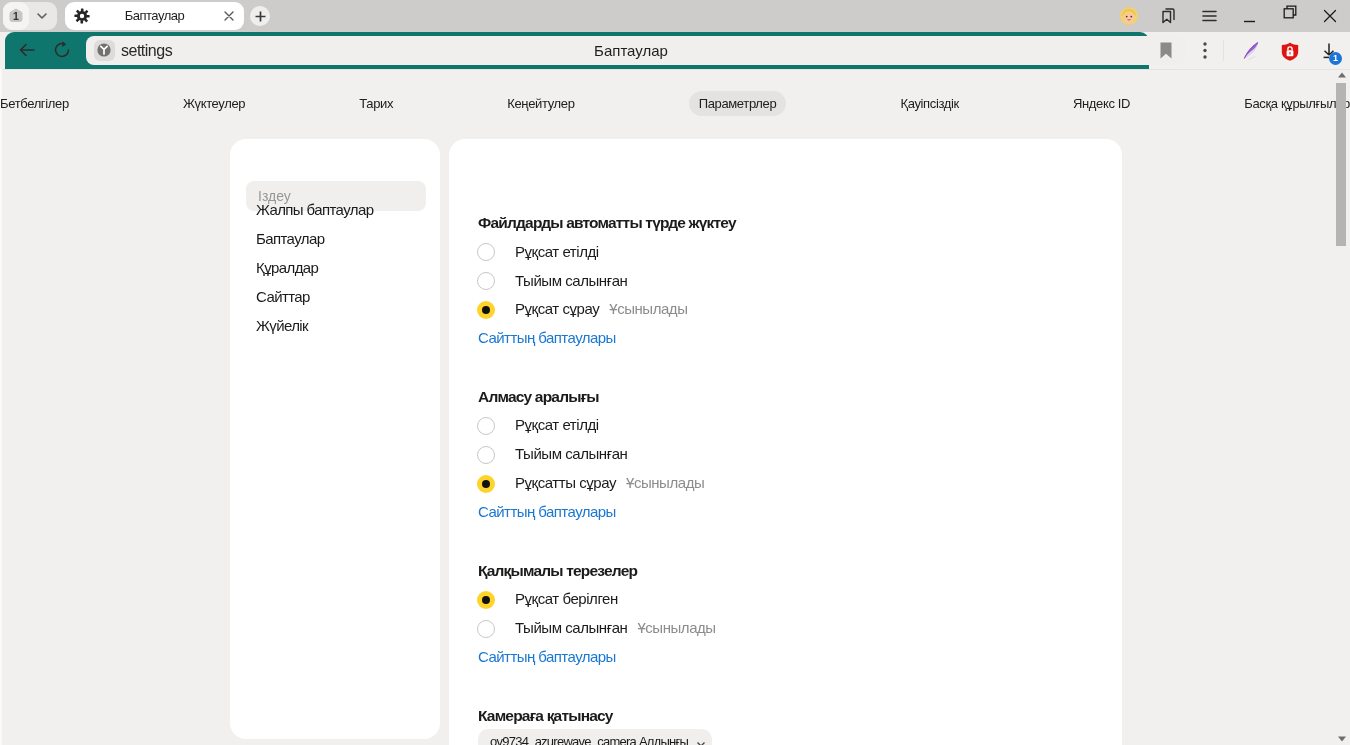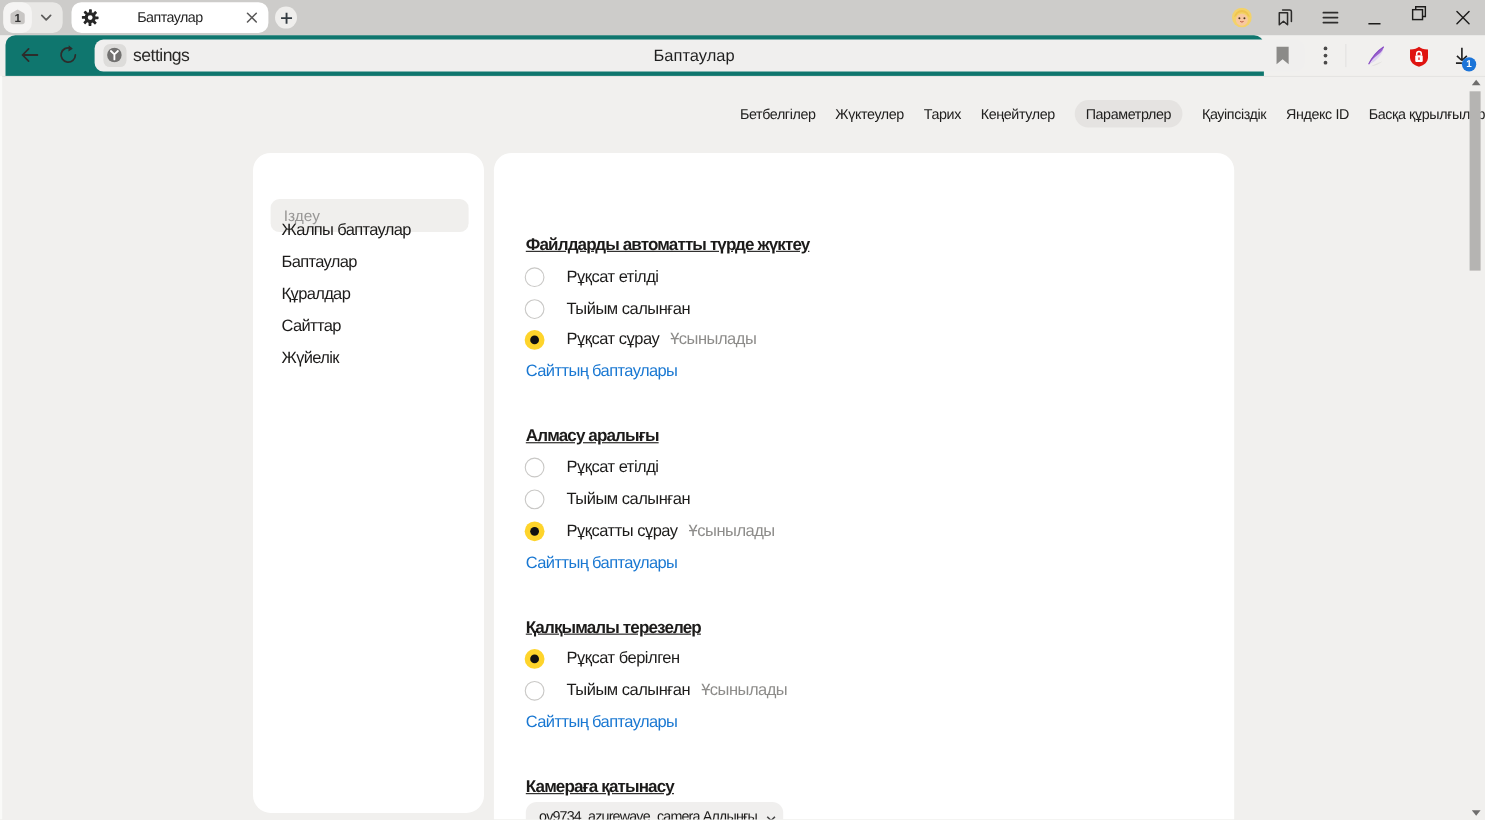--- a/index.html
+++ b/index.html
@@ -18,34 +18,34 @@
   
   #toolbar { position:absolute; left:5px; top:32px; width:1144px; height:37px; background:#0f766e; border-radius:9px 9px 0 0; }
   #urlbox { position:absolute; left:81px; top:3.5px; width:1100px; height:29px; background:#f0efee; border-radius:8px; }
   #siteicon { position:absolute; left:7.5px; top:4px; width:21px; height:21px; background:#dddcda; border-radius:6px; }
   #urltext { position:absolute; left:35px; top:0; height:29px; line-height:29px; font-size:16px; letter-spacing:-0.5px; color:#2a2927; }
   #pagetitle { position:absolute; left:0; top:0; width:1252px; height:37px; line-height:37px; text-align:center; font-size:15px; color:#1f1f1f; }
   #toolsep { position:absolute; left:1218px; top:8px; width:1px; height:21px; background:#e3e2e0; }
   #toolbarline { position:absolute; left:0; top:69px; width:1350px; height:1px; background:#e5e4e2; }
 
   
-  #nav { position:absolute; left:0; top:90px; width:1350px; height:26px; display:flex; justify-content:flex-end; align-items:center; gap:18px; font-size:13px; letter-spacing:-0.35px; color:#21201f; }
+  #nav { position:absolute; left:0; top:90px; width:1350px; height:26px; display:flex; justify-content:space-between; align-items:center; font-size:13px; letter-spacing:-0.35px; color:#21201f; }
   #nav .pill { background:#e5e3e1; border-radius:13px; padding:5px 10px; }
 
   
   #sidebar { position:absolute; left:230px; top:139px; width:210px; height:600px; background:#fff; border-radius:16px; }
   #search { position:absolute; left:16px; top:10px; width:180px; height:30px; background:#f0efed; border-radius:8px; line-height:30px; padding-left:12px; font-size:14px; color:#989796;margin-top:32px; }
   .sideitem { position:absolute; left:26px; font-size:15px; letter-spacing:-0.6px; color:#1c1b1a; }
 
   
   #main { position:absolute; left:449px; top:139px; width:673px; height:606px; background:#fff; border-radius:16px 16px 0 0; }
   #mainhead { position:absolute; left:0; top:0; width:673px; height:49px; border-bottom:1px solid #ececea; }
   #backarrow { position:absolute; left:11px; top:14px; }
   #headtitle { position:absolute; left:29px; top:12px; font-size:19.5px; letter-spacing:-0.75px; color:#1a78d2; }
-  .sect { position:absolute; left:29px; font-size:15.5px; letter-spacing:-0.8px; font-weight:bold; color:#1c1b1a;text-decoration:underline; }
+  .sect { position:absolute; left:29px; font-size:15.5px; letter-spacing:-0.8px; font-weight:bold; color:#1c1b1a; }
   .row { position:absolute; left:28px; height:18px; }
   .radio { display:inline-block; width:18px; height:18px; border-radius:50%; background:#fff; border:1px solid #c9c8c6; vertical-align:middle; }
   .radio.on { background:#fed42b; border:none; position:relative; }
   .radio.on::after { content:""; position:absolute; left:5px; top:5px; width:8px; height:8px; background:#111; border-radius:50%; }
   .rlabel { position:absolute; left:38px; top:0; height:18px; line-height:18px; font-size:15px; letter-spacing:-0.45px; color:#1c1b1a; white-space:nowrap; }
   .rec { color:#8d8c8a; margin-left:10px; letter-spacing:-0.45px; }
   .link { position:absolute; left:29px; font-size:15px; letter-spacing:-0.55px; color:#1a78d2; }
   #select { position:absolute; left:29px; top:590px; width:234px; height:38px; background:#f0efee; border-radius:10px; line-height:26px; font-size:13px; letter-spacing:-0.75px; color:#1c1b1a; padding-left:12px; }
 
   

